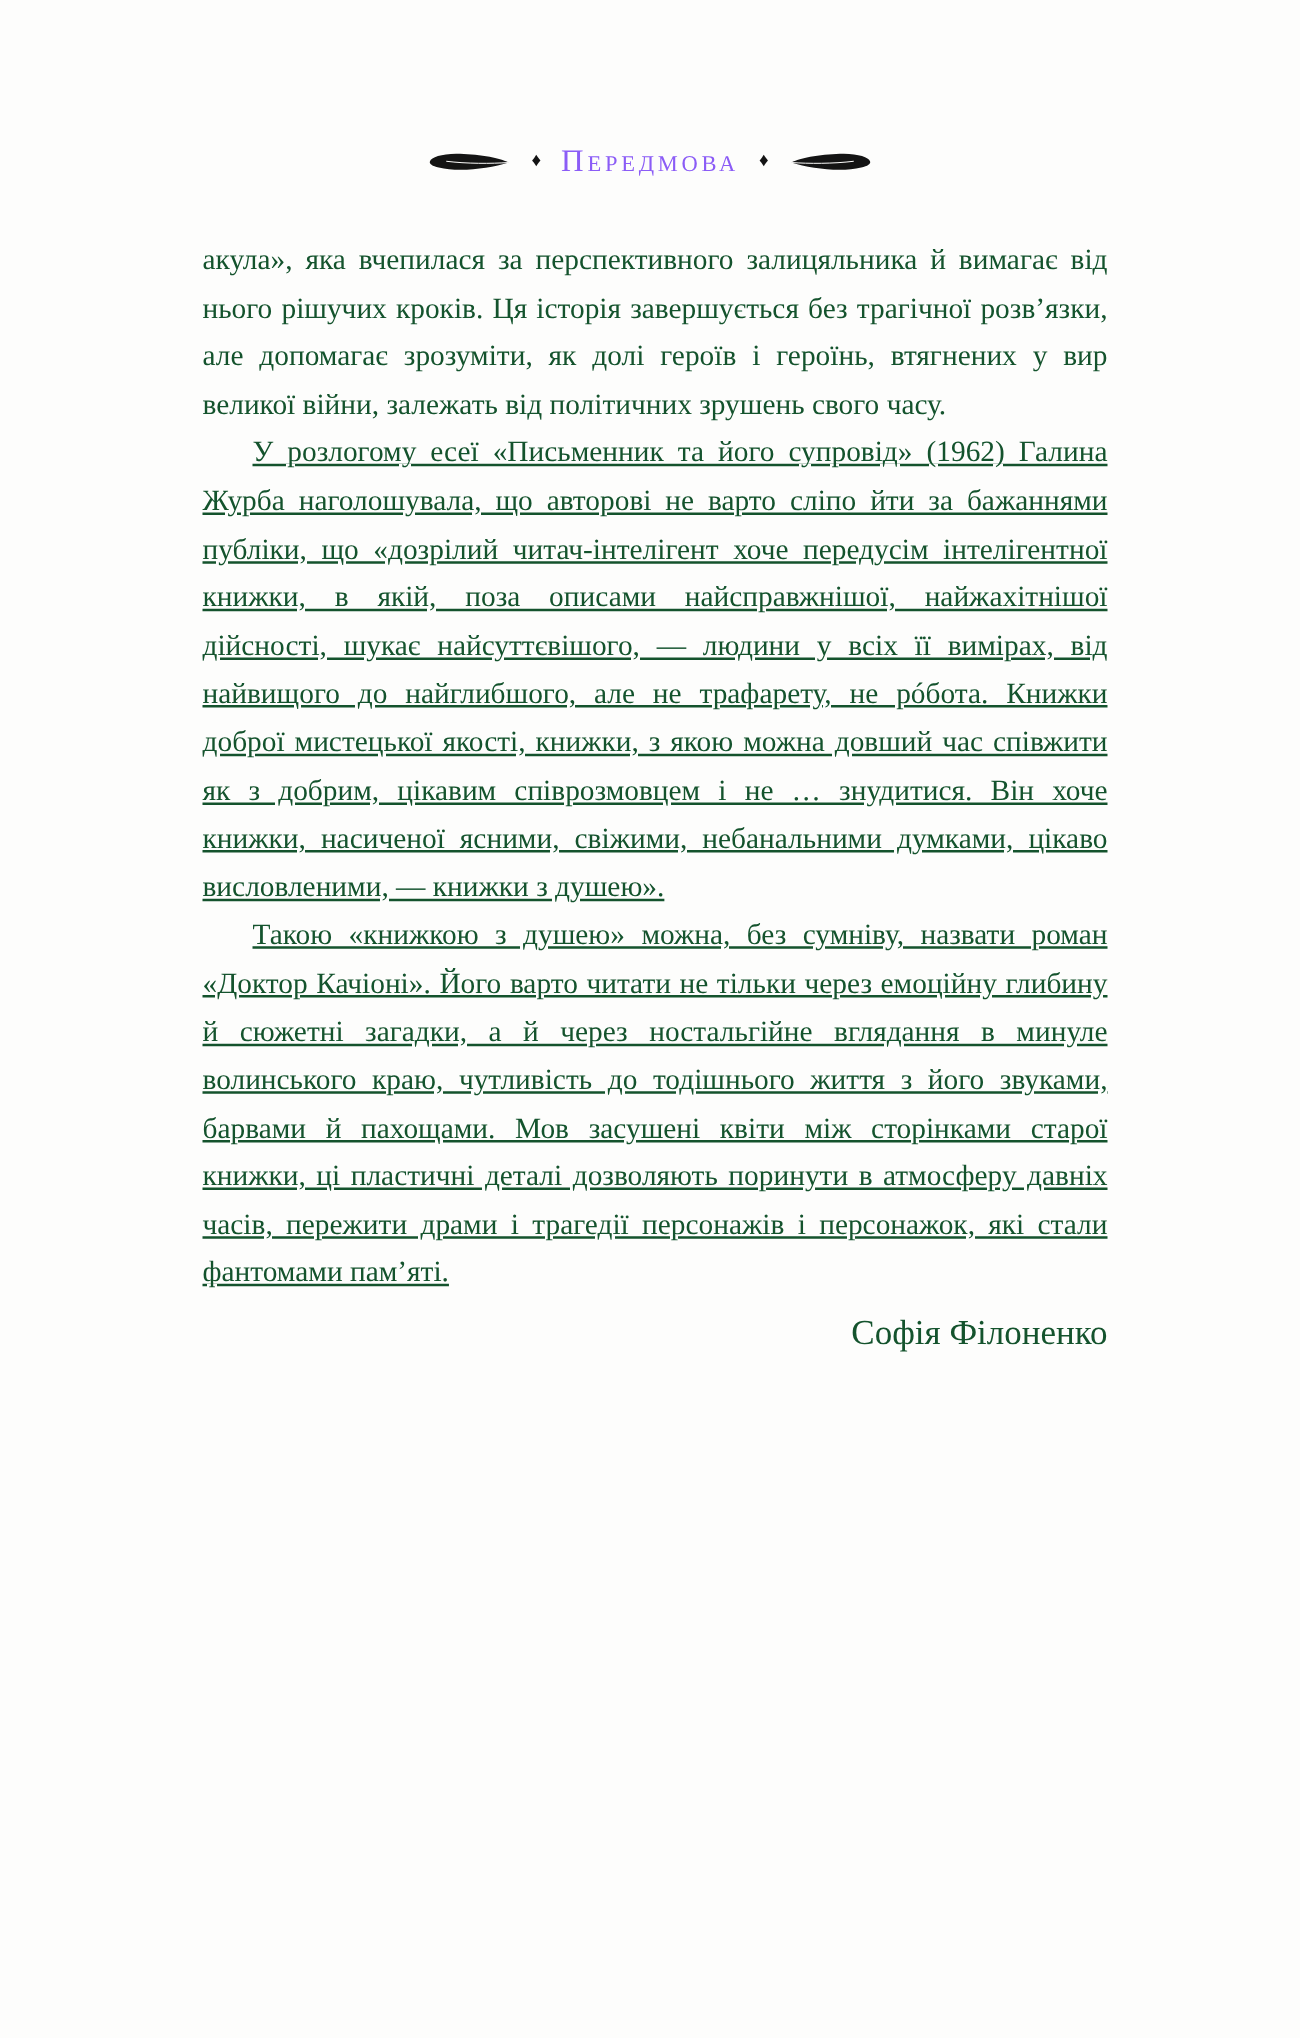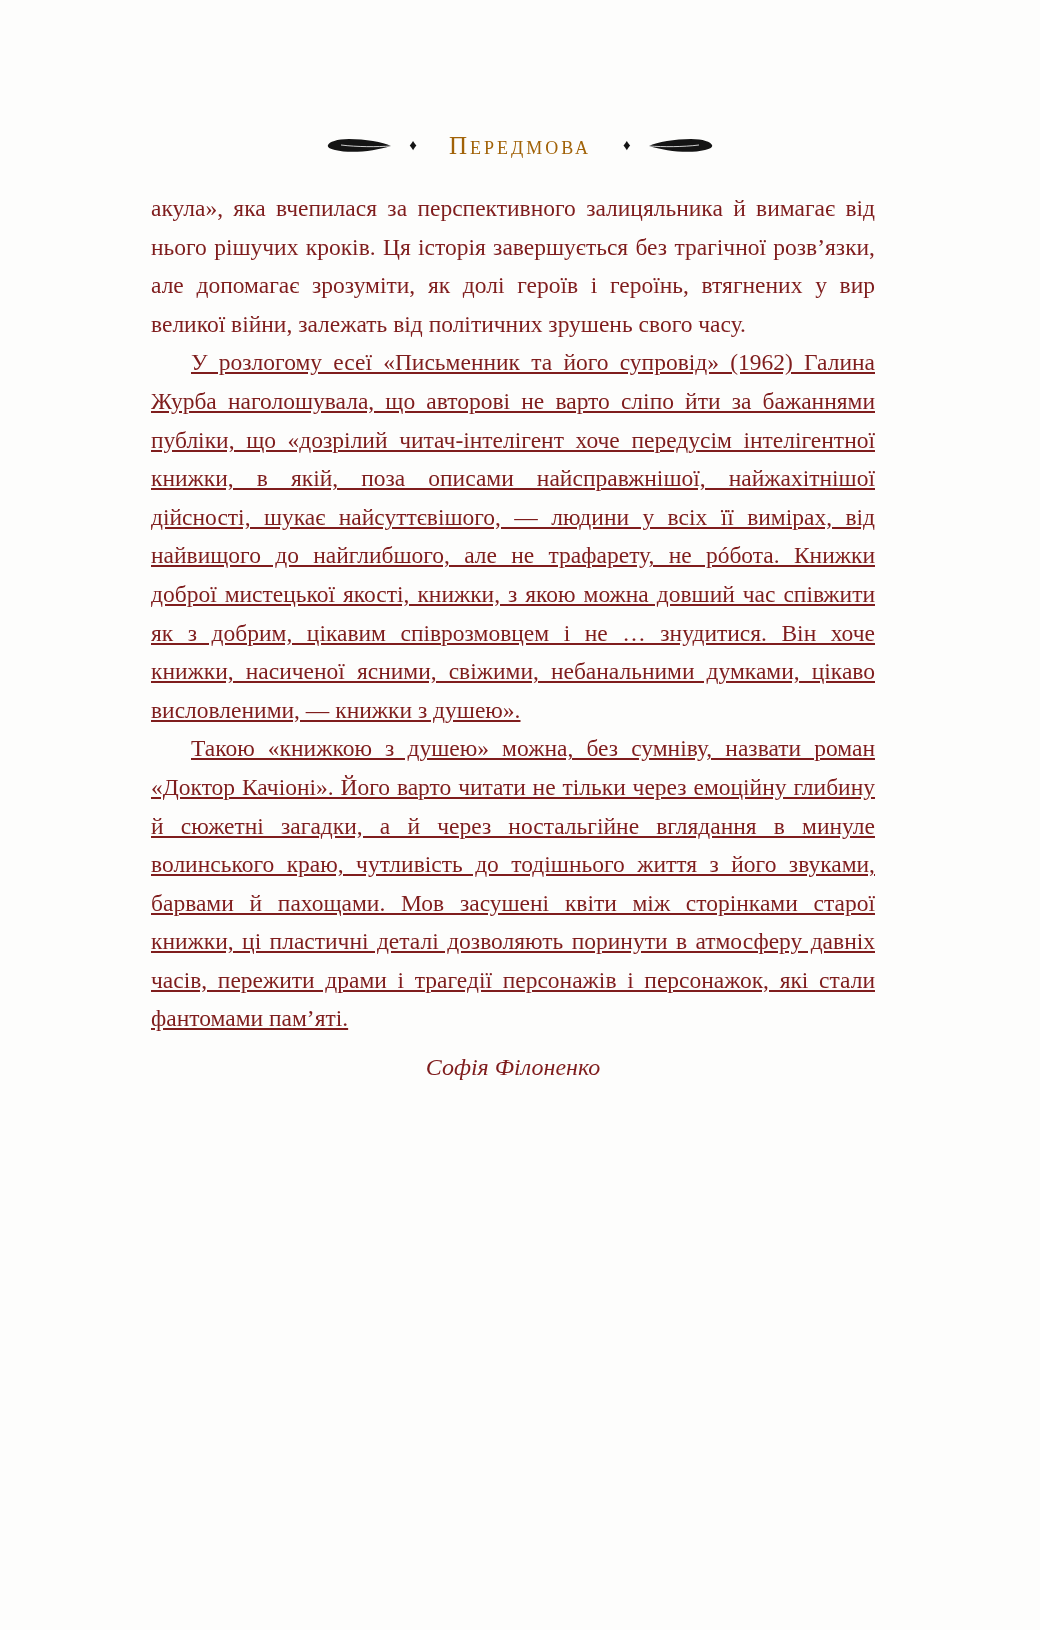--- a/index.html
+++ b/index.html
@@ -26,24 +26,24 @@
     left: 0;
     width: 100%;
     display: flex;
     justify-content: center;
     align-items: center;
     gap: 16px;
   }
   .chapter-title {
     font-size: 25px;
     font-weight: normal;
-    margin: 16px;
+    margin: 0;
     font-variant: small-caps;
     letter-spacing: 3px;
-    color: #a16207;
+    color: #8b5cf6;
     white-space: nowrap;
   }
   .diamond {
     font-size: 15px;
     line-height: 1;
     color: #141414;
     transform: translateY(-1px);
   }
   .ornament {
     display: inline-flex;
@@ -51,40 +51,39 @@
   }
   .ornament svg {
     display: block;
   }
   .ornament.right svg {
     transform: scaleX(-1);
   }
   .text-block {
     position: absolute;
     top: 189px;
-    left: 151px;
+    left: 162px;
     width: 724px;
     font-size: 23.5px;
     line-height: 38.6px;
     text-align: justify;
-    color: #7f1d1d;
+    color: #14532d;
   }
   .text-block p {
     margin: 0;
     padding: 0;
   }
   .text-block p.indented {
     text-indent: 40px;
     text-decoration: underline;
   }
   .signature {
     margin-top: 10px !important;
-    text-align: center;
-    font-style: italic;
-    font-size: 24px;
+    text-align: right;
+    font-size: 28px;
   }
 </style>
 </head>
 <body>
 
 <div class="page">
 
   <header class="page-header">
     <span class="ornament left">
       <svg width="66" height="18" viewBox="0 0 66 18" aria-hidden="true">

